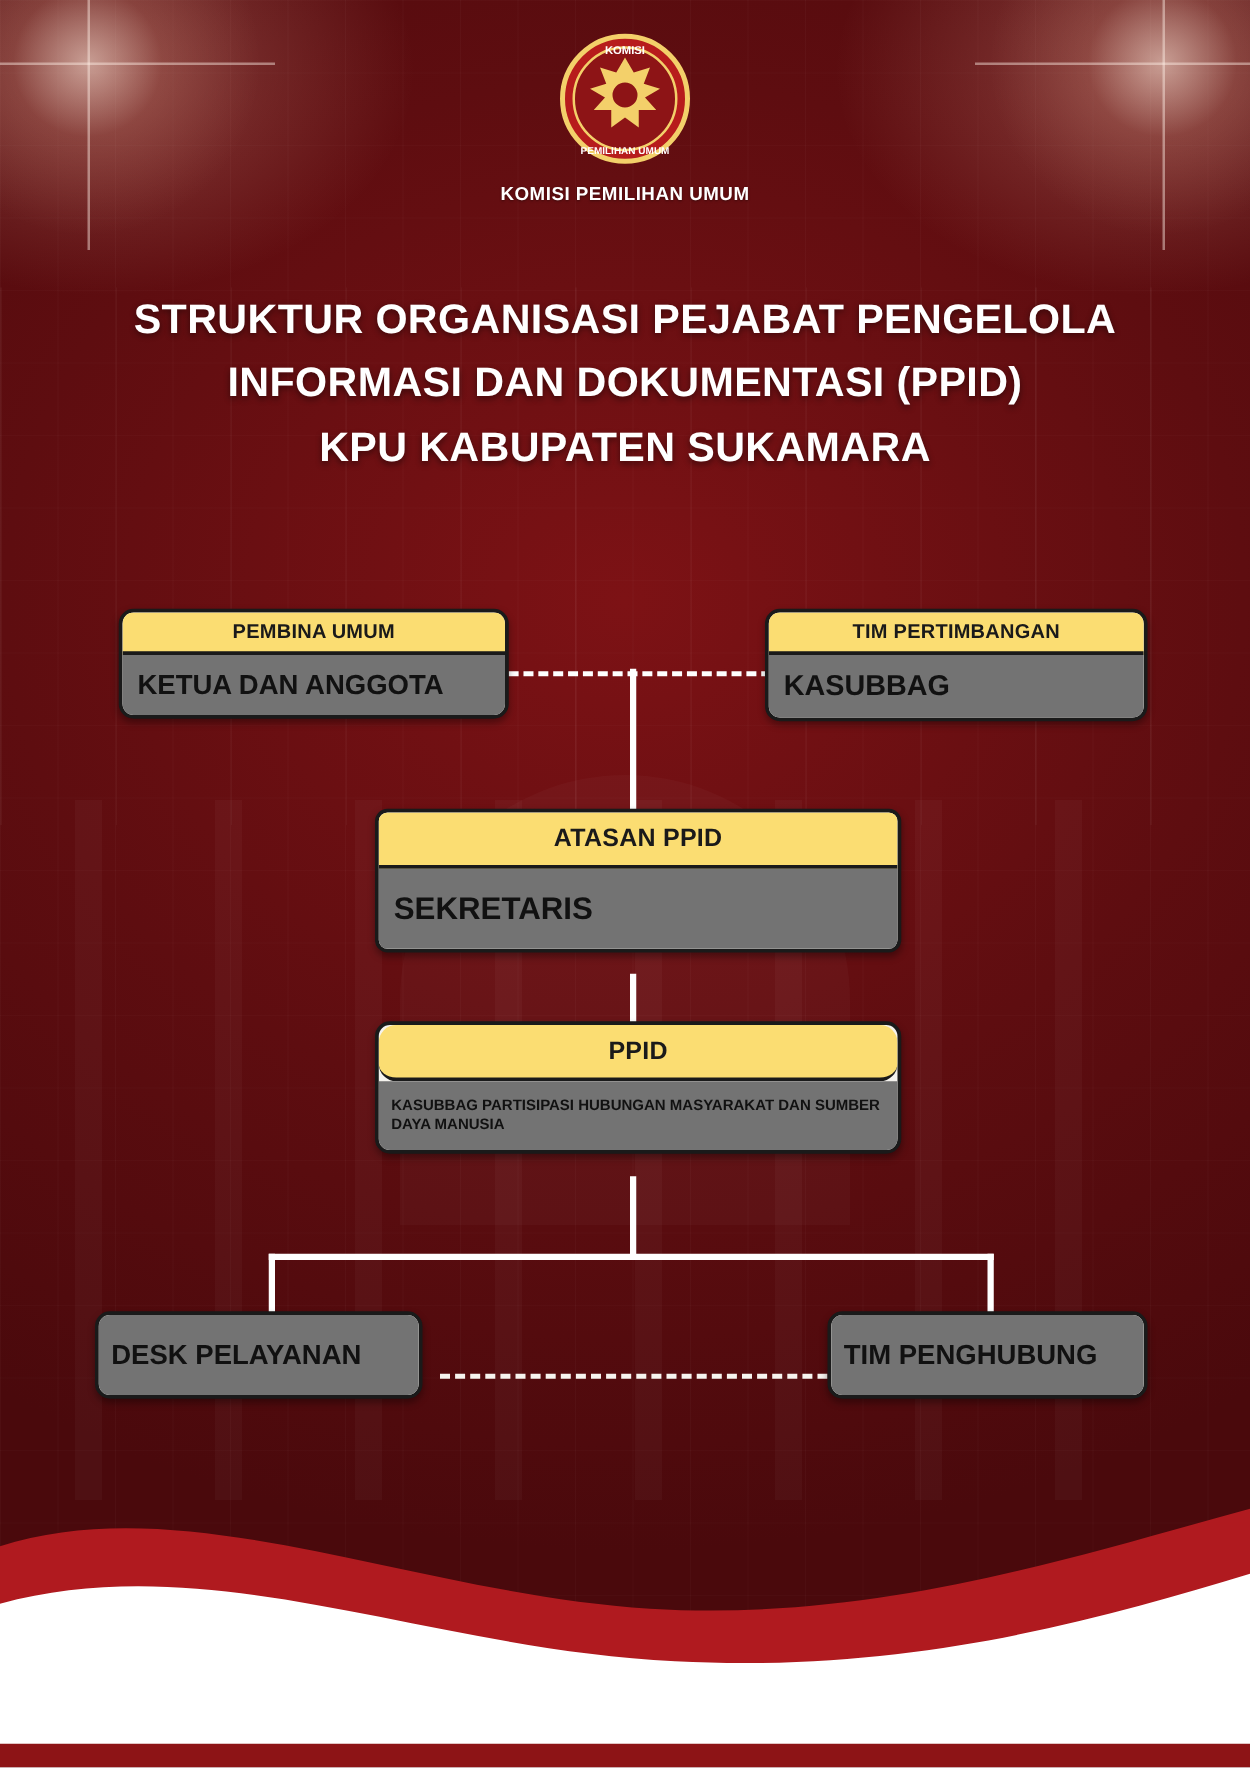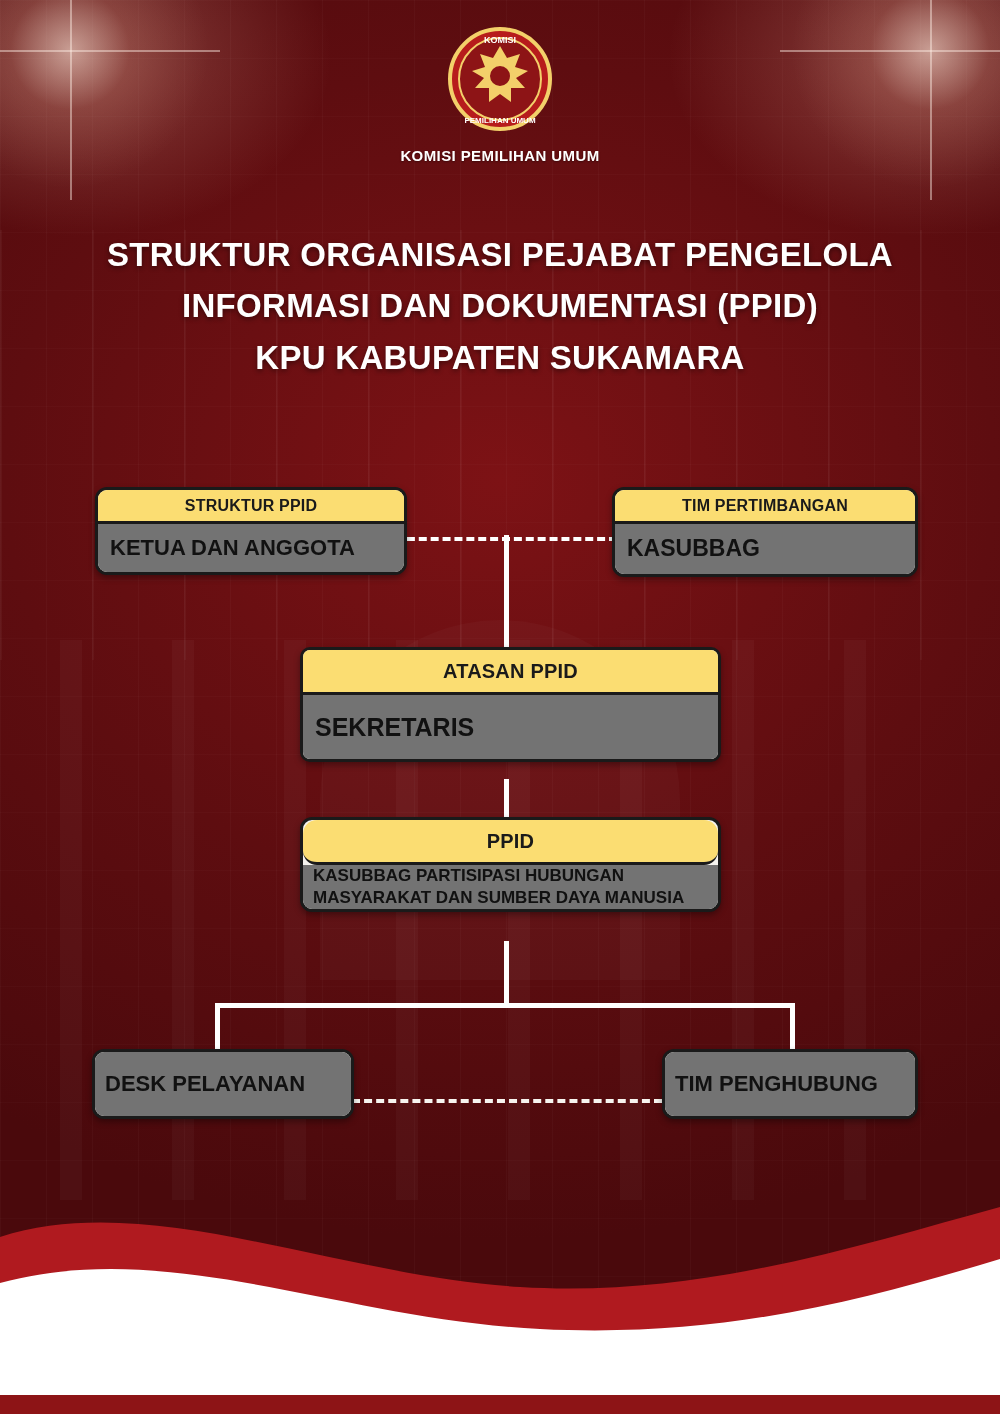--- a/index.html
+++ b/index.html
@@ -149,22 +149,22 @@
   
   #n-pembina { left: 95px; top: 8px; width: 306px; }
   #n-pembina .body { font-size: 22px; }
   #n-tim { left: 612px; top: 8px; width: 300px; }
   #n-tim .body { font-size: 23px; }
   #n-atasan { left: 300px; top: 168px; width: 415px; border-radius: 10px; }
   #n-atasan .cap { font-size: 20px; padding: 10px 10px 9px; }
   #n-atasan .body { font-size: 25px; padding: 16px 12px; }
   #n-ppid { left: 300px; top: 338px; width: 415px; }
   #n-ppid .cap { font-size: 20px; padding: 10px 10px 9px; border-radius: 14px; }
-  #n-ppid .body { font-size: 17px; padding: 0 10px; }
-  #n-desk { left: 92px; top: 570px; width: 256px; }
+  #n-ppid .body { font-size: 12px; padding: 12px 10px; }
+  #n-desk { left: 76px; top: 570px; width: 256px; }
   #n-desk .body { font-size: 22px; padding: 18px 10px; }
   #n-penghubung { left: 662px; top: 570px; width: 250px; }
   #n-penghubung .body { font-size: 22px; padding: 18px 10px; }
 
   
   .line {
     position: absolute;
     background: #ffffff;
     z-index: 1;
   }
@@ -223,21 +223,21 @@
     <div class="dashed-h" style="left:395px; top:58px; width:222px;"></div>
     <div class="line" style="left:504px; top:56px; width:5px; height:114px;"></div>
     <div class="line" style="left:504px; top:300px; width:5px; height:42px;"></div>
     <div class="line" style="left:504px; top:462px; width:5px; height:66px;"></div>
     <div class="line" style="left:215px; top:524px; width:580px; height:5px;"></div>
     <div class="line" style="left:215px; top:524px; width:5px; height:48px;"></div>
     <div class="line" style="left:790px; top:524px; width:5px; height:48px;"></div>
     <div class="dashed-h dark" style="left:352px; top:620px; width:310px;"></div>
 
     <div class="node" id="n-pembina">
-      <div class="cap">STRUKTUR PPID</div>
+      <div class="cap">PEMBINA UMUM</div>
       <div class="body">KETUA DAN ANGGOTA</div>
     </div>
 
     <div class="node" id="n-tim">
       <div class="cap">TIM PERTIMBANGAN</div>
       <div class="body">KASUBBAG</div>
     </div>
 
     <div class="node" id="n-atasan">
       <div class="cap">ATASAN PPID</div>

